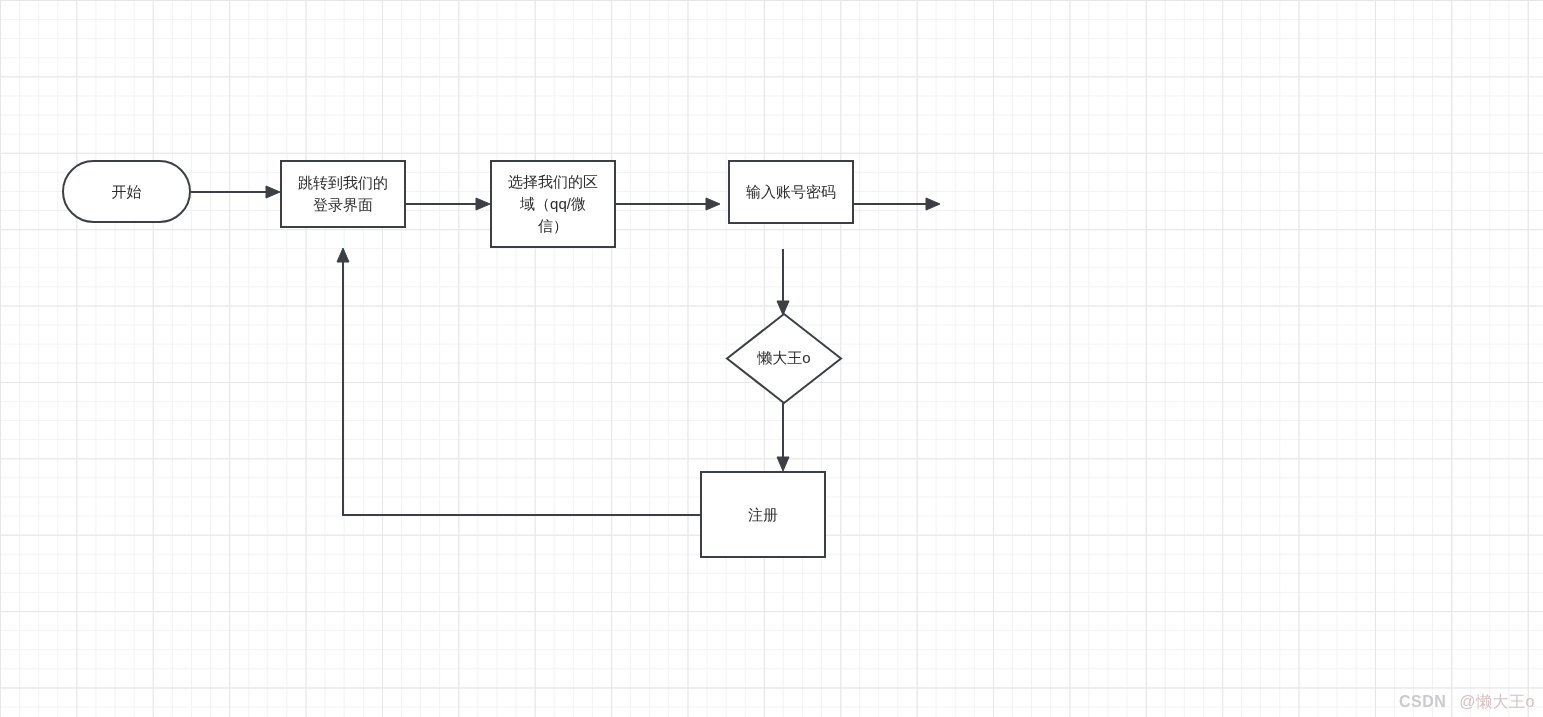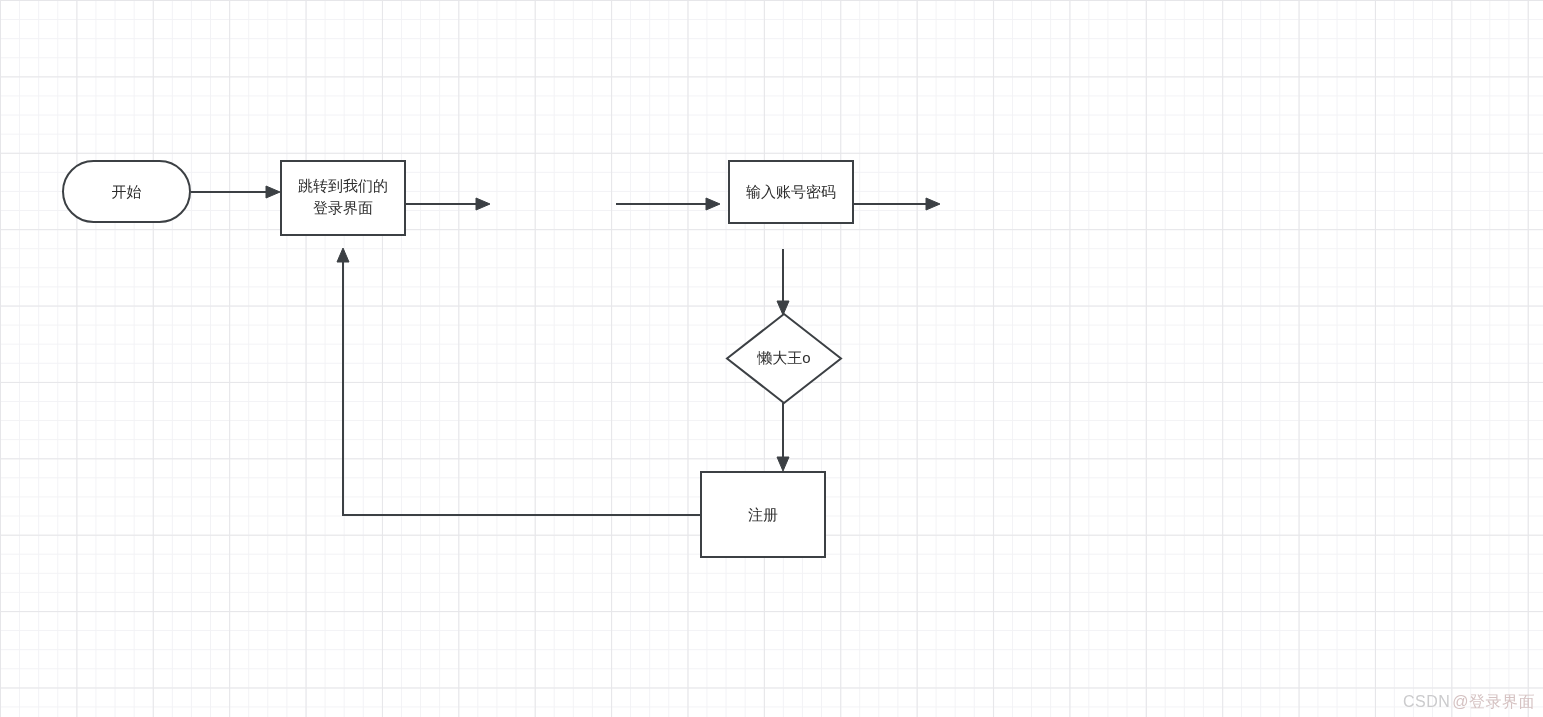--- a/index.html
+++ b/index.html
@@ -69,21 +69,21 @@
     pointer-events: none;
   }
   .watermark {
     position: absolute;
     right: 8px;
     bottom: 4px;
     font-size: 16px;
     letter-spacing: 0.5px;
     user-select: none;
   }
-  .watermark .wm-prefix { color: #cbcbcd; margin-right: 2px; }
+  .watermark .wm-prefix { color: #cbcbcd; margin-right: 13px; font-weight: bold; }
   .watermark .wm-handle { color: #d5c2c2; }
 </style>
 </head>
 <body>
 
 <div id="canvas">
 
   <svg class="edges-layer" viewBox="0 0 1543 717">
 
     <g>
@@ -121,36 +121,43 @@
       <polygon class="edge-head" points="343,248 337,262 349,262"></polygon>
     </g>
 
     <polygon class="shape-fill" points="784,314 841,358.5 784,403 727,358.5"></polygon>
   </svg>
 
   <div class="node terminator" style="left:62px; top:160px; width:129px; height:63px;">
     <div>开始</div>
   </div>
 
-  <div class="node process" style="left:280px; top:160px; width:126px; height:76px;font-family:Liberation Serif, serif;">
+  <div class="node process" style="left:280px; top:160px; width:126px; height:68px;">
     <div>
       <div>跳转到我们的</div>
       <div>登录界面</div>
     </div>
   </div>
 
+  <div class="node process" style="left:490px; top:160px; width:126px; height:88px;">
+    <div>
+      <div>选择我们的区</div>
+      <div>域（qq/微</div>
+      <div>信）</div>
+    </div>
+  </div>
 
   <div class="node process" style="left:728px; top:160px; width:126px; height:64px;">
     <div>输入账号密码</div>
   </div>
 
 
   <div class="diamond-label" style="left:727px; top:314px; width:114px; height:89px;">懒大王o</div>
 
   <div class="node process" style="left:700px; top:471px; width:126px; height:87px;">
     <div>注册</div>
   </div>
 
   <div class="watermark">
-    <span class="wm-prefix">CSDN</span><span class="wm-handle">@登录界面</span>
+    <span class="wm-prefix">CSDN</span><span class="wm-handle">@懒大王o</span>
   </div>
 
 </div>
 
 </body></html>

